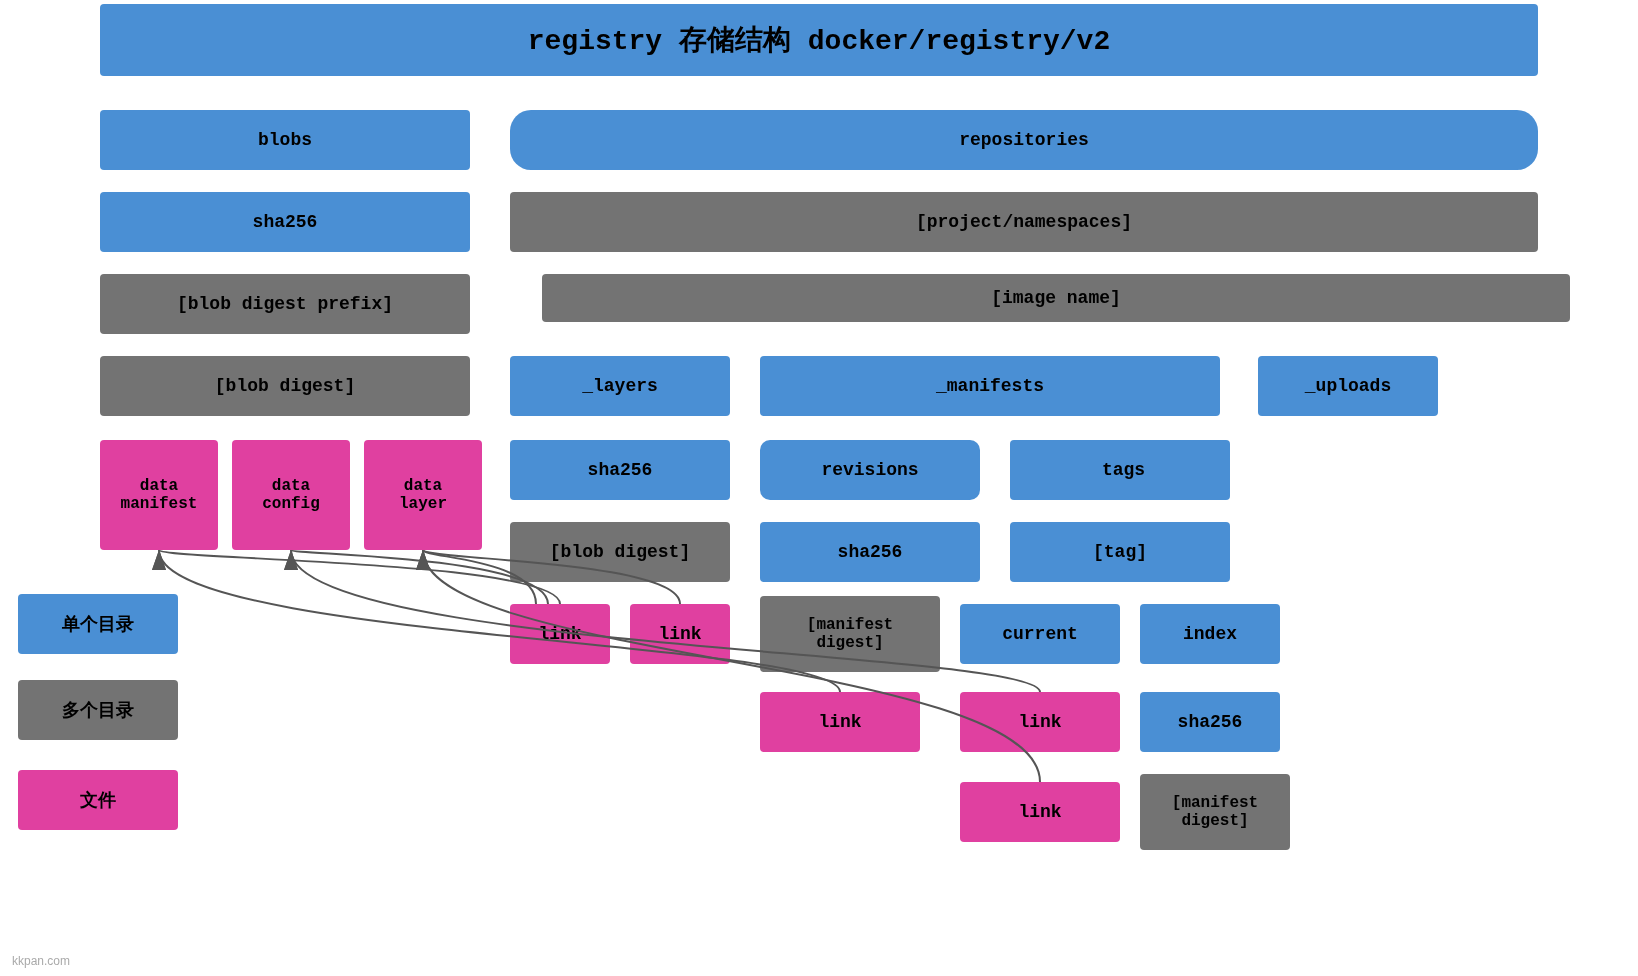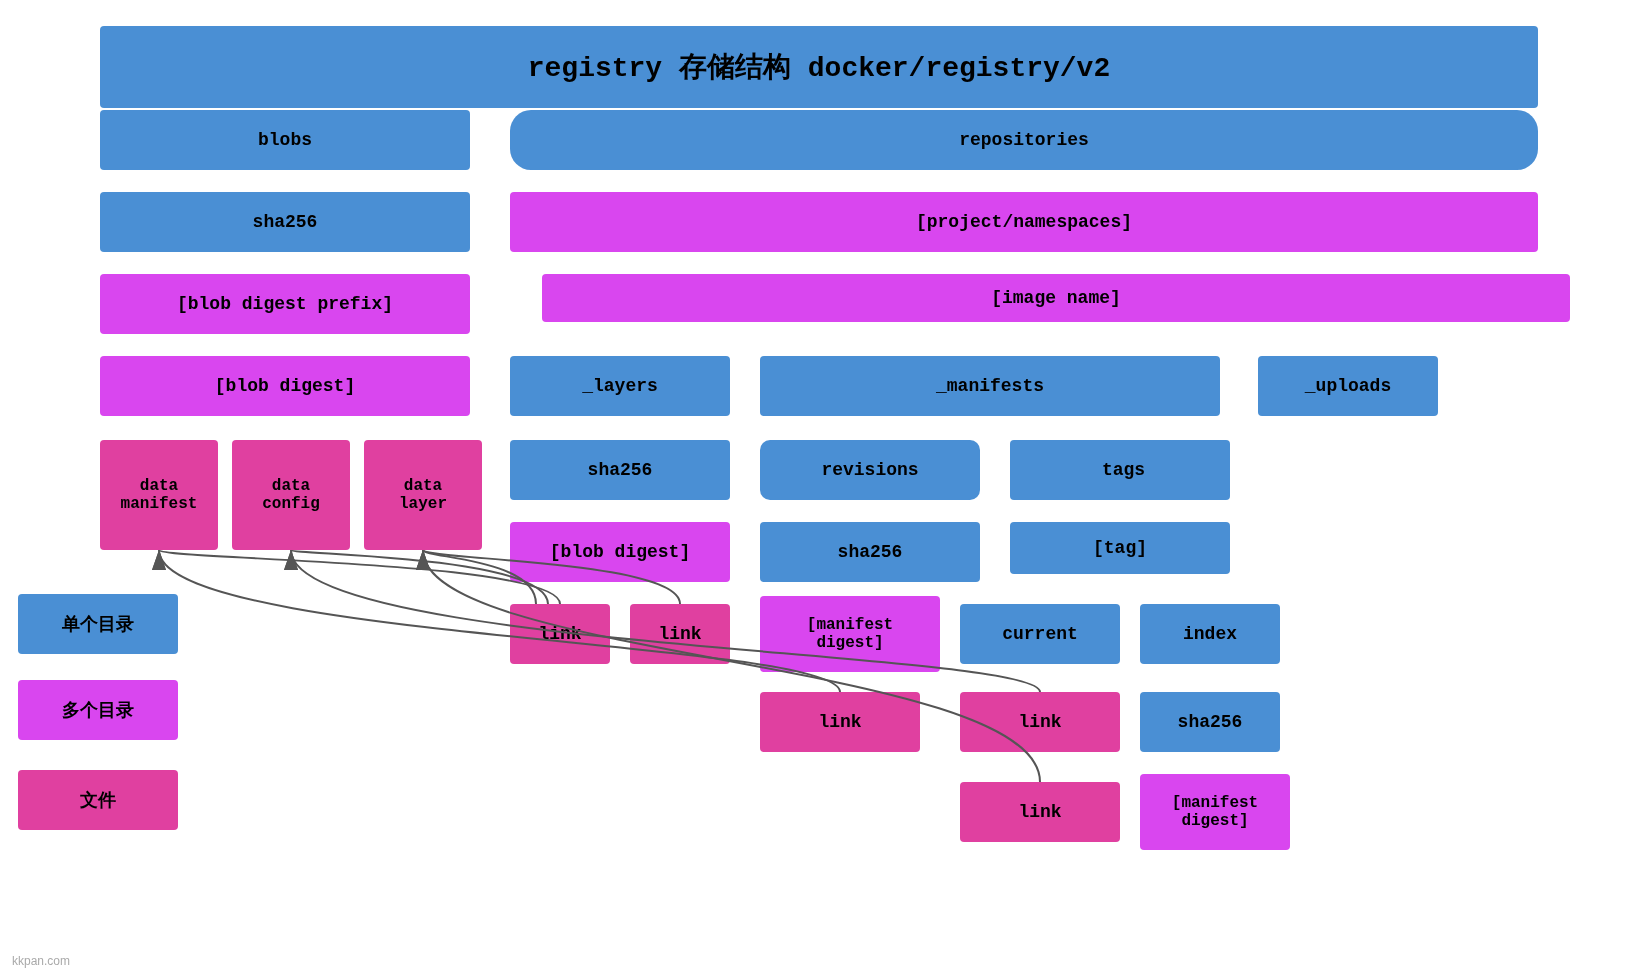--- a/index.html
+++ b/index.html
@@ -20,21 +20,21 @@
       display: flex;
       align-items: center;
       justify-content: center;
       text-align: center;
       border-radius: 4px;
       font-weight: bold;
       position: absolute;
       font-size: 18px;
     }
     .blue { background: #4a8fd4; color: #000; }
-    .orange { background: #d946ef; color: #000; }
+    .orange { background: #737373; color: #000; }
     .pink { background: #e040a0; color: #000; }
 
     svg.arrows {
       position: absolute;
       top: 0; left: 0;
       width: 1638px;
       height: 976px;
       pointer-events: none;
     }
     .watermark {
@@ -44,21 +44,21 @@
       font-size: 12px;
       color: #aaa;
       font-family: sans-serif;
     }
   </style>
 </head>
 <body>
 
 <div class="container">
 
-  <div class="box blue" style="left:100px;top:26px;width:1438px;height:82px;font-size:28px;justify-content:center;">
+  <div class="box blue" style="left:100px;top:4px;width:1438px;height:72px;font-size:28px;justify-content:center;">
     <span>registry 存储结构 docker/registry/v2</span>
   </div>
 
   <div class="box blue" style="left:100px;top:110px;width:370px;height:60px;">
     <span>blobs</span>
   </div>
   <div class="box blue" style="left:510px;top:110px;width:1028px;height:60px;border-radius:21px;">
     <span>repositories</span>
   </div>
 
@@ -110,21 +110,21 @@
   <div class="box blue" style="left:1010px;top:440px;width:220px;height:60px;padding-left:7px;">
     <span>tags</span>
   </div>
 
   <div class="box orange" style="left:510px;top:522px;width:220px;height:60px;">
     <span>[blob digest]</span>
   </div>
   <div class="box blue" style="left:760px;top:522px;width:220px;height:60px;">
     <span>sha256</span>
   </div>
-  <div class="box blue" style="left:1010px;top:522px;width:220px;height:52px;">
+  <div class="box blue" style="left:1010px;top:522px;width:220px;height:60px;">
     <span>[tag]</span>
   </div>
 
   <div class="box blue" style="left:18px;top:594px;width:160px;height:60px;">
     <span>单个目录</span>
   </div>
   <div class="box pink" style="left:510px;top:604px;width:100px;height:60px;">
     <span>link</span>
   </div>
   <div class="box pink" style="left:630px;top:604px;width:100px;height:60px;">

